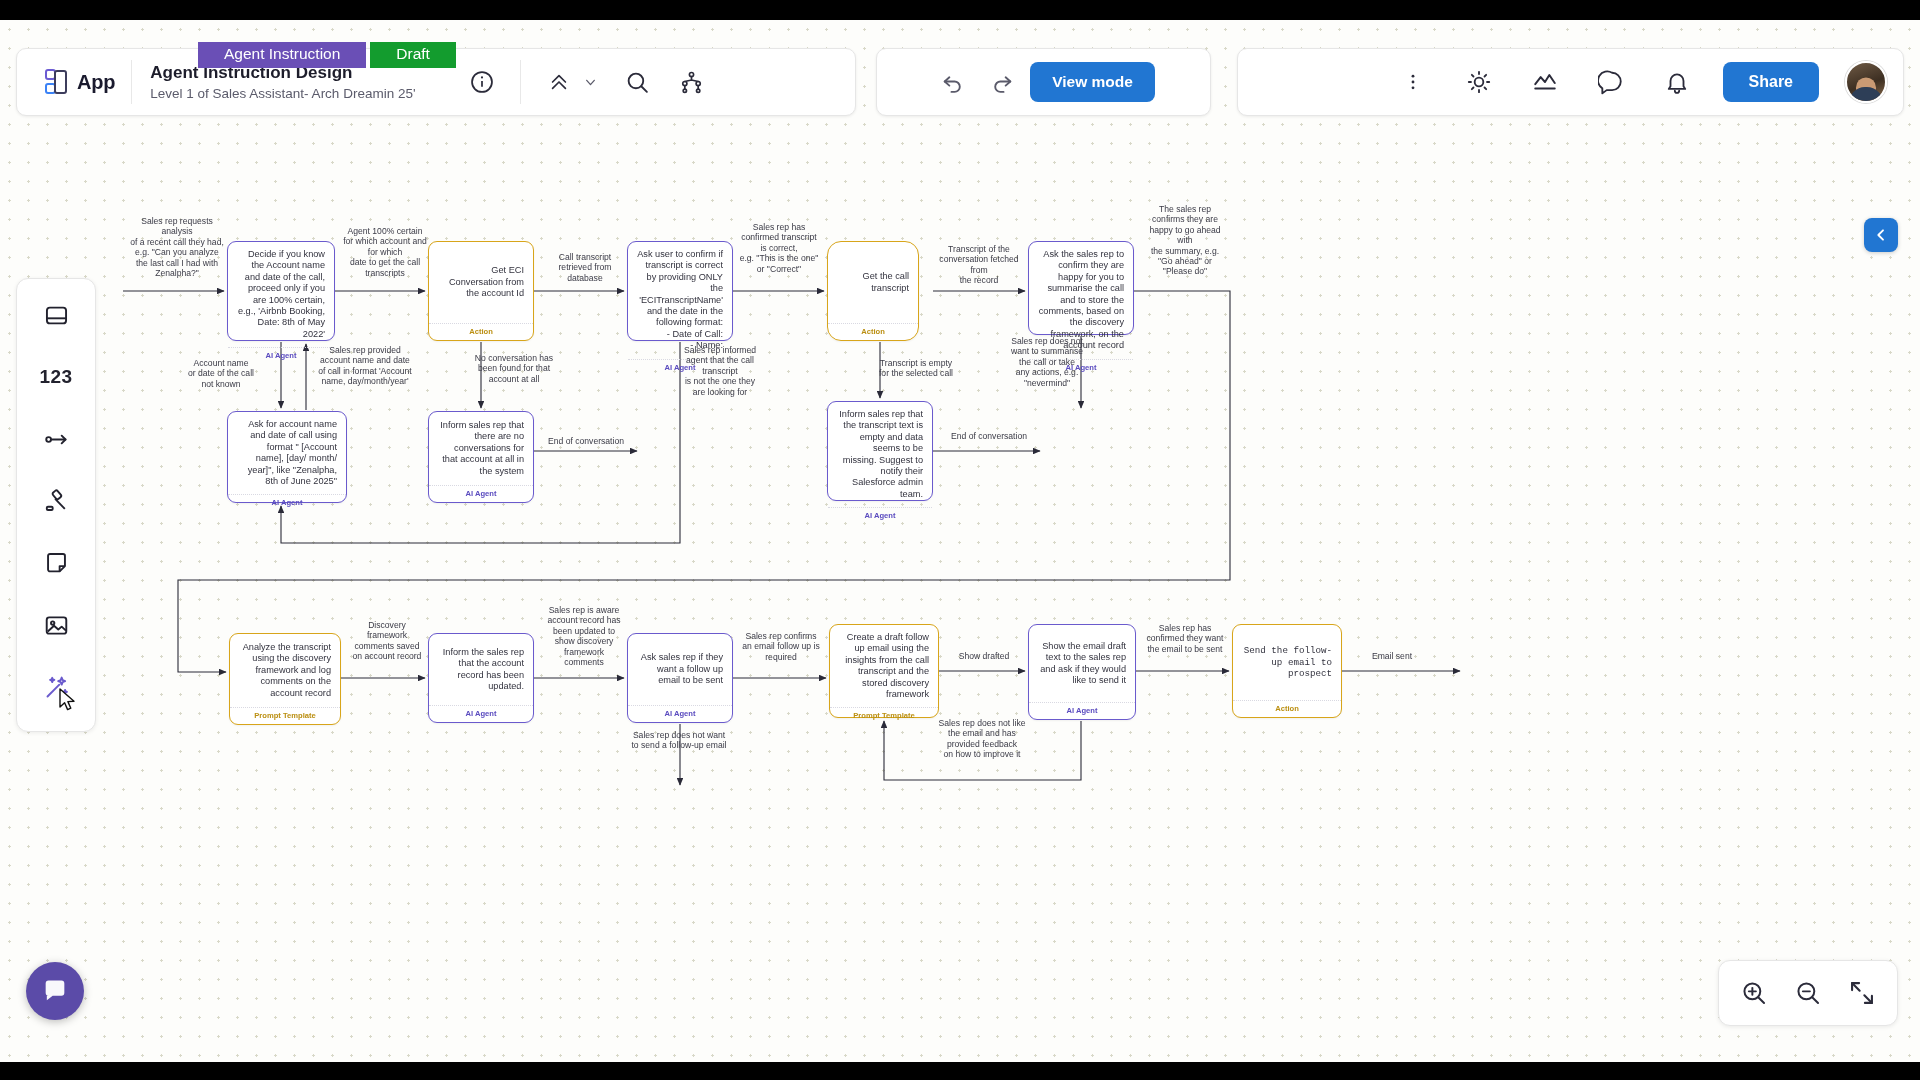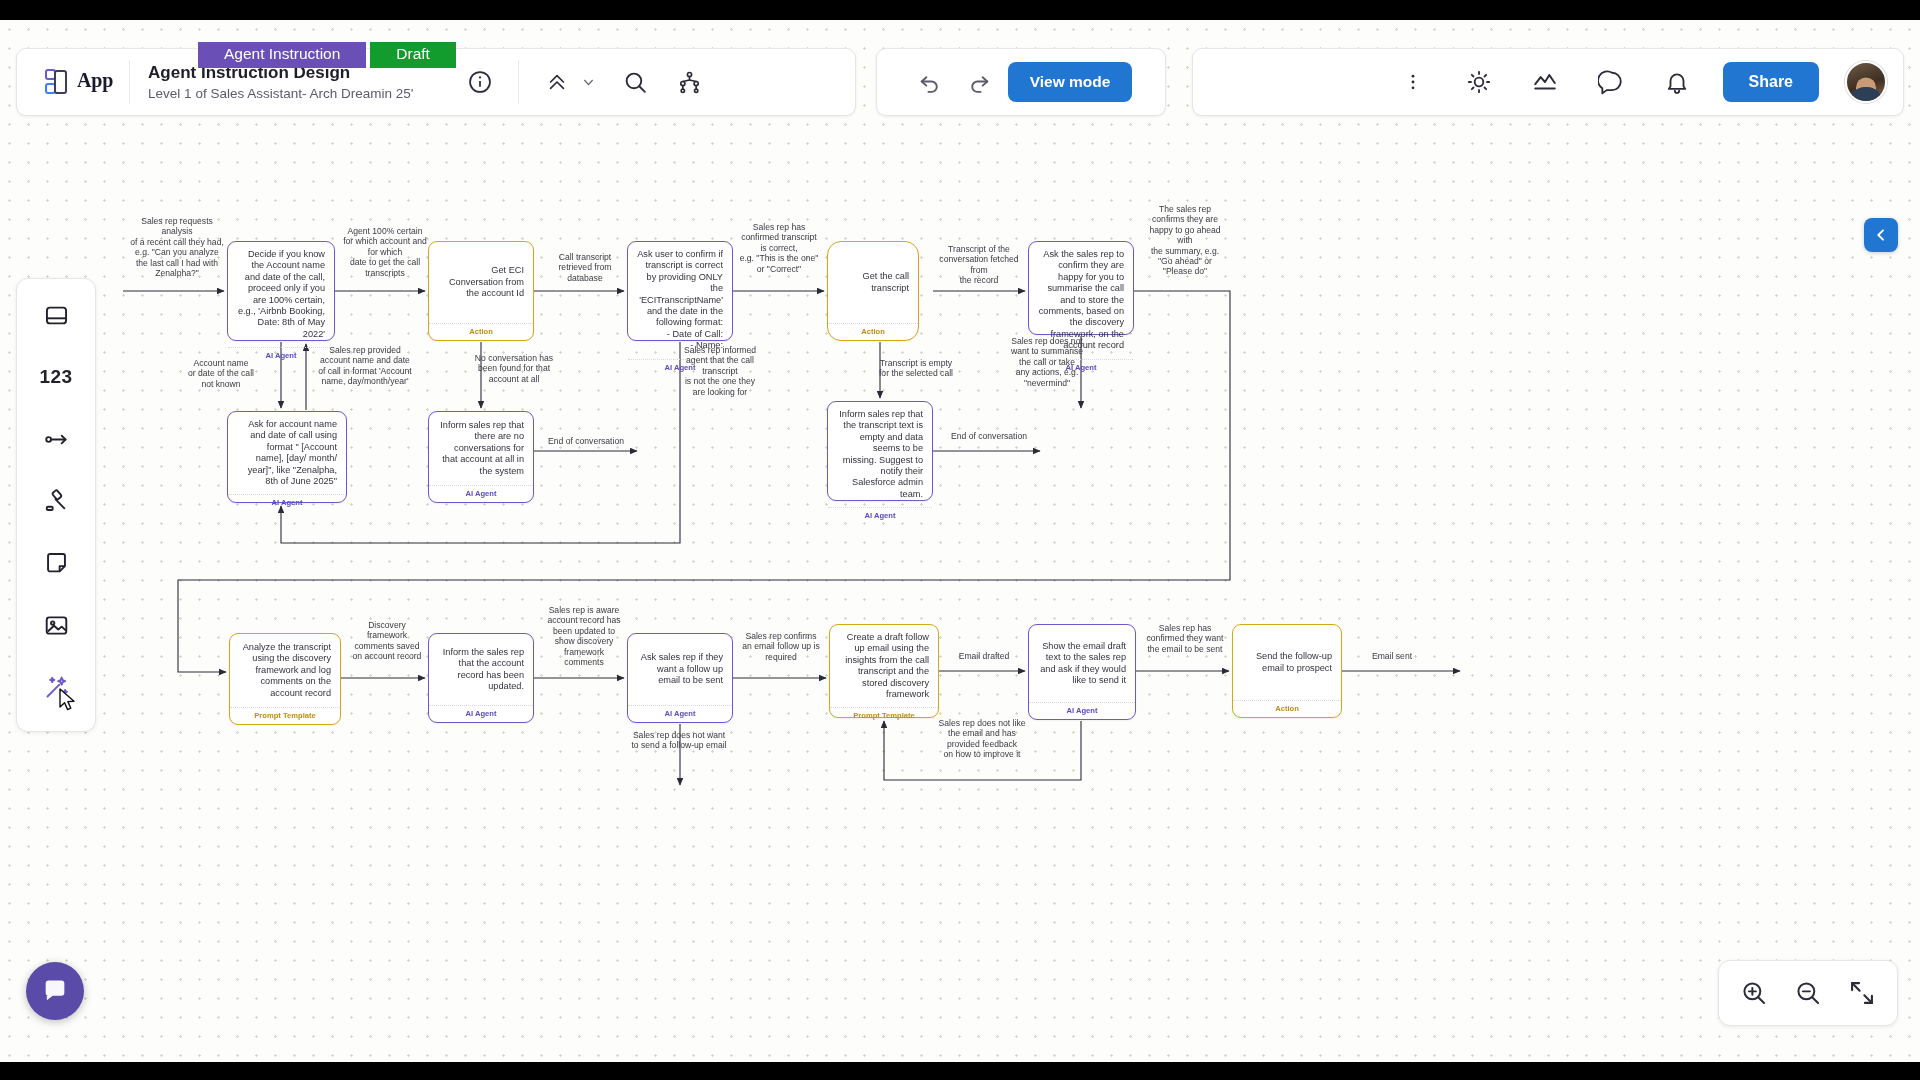--- a/index.html
+++ b/index.html
@@ -28,24 +28,24 @@
   .panel {
     background: #ffffff;
     border: 1px solid #e6e6e6;
     border-radius: 10px;
     box-shadow: 0 1px 3px rgba(0,0,0,.07);
     display: flex; align-items: center;
     height: 68px;
     pointer-events: auto;
   }
   .panel-main { width: 840px; padding: 0 14px; }
-  .panel-hist { margin-left: 20px; width: 290px; padding: 0 16px; justify-content: center; }
+  .panel-hist { margin-left: 20px; width: 335px; padding: 0 16px; justify-content: center; }
   .panel-right { margin-left: 26px; flex: 1; padding: 0 16px; justify-content: flex-end; gap: 26px;}
 
-  .app-logo { display: flex; gap: 8px; padding: 0 16px 0 14px; font-family: Liberation Serif, serif; }
+  .app-logo { display: flex; align-items: center; gap: 8px; padding: 0 16px 0 14px; }
   .app-logo .glyph { position: relative; width: 24px; height: 26px; }
   .app-logo .glyph i {
     position: absolute; display: block; border-radius: 3px;
   }
   .app-logo .glyph i.a { width: 11px; height: 11px; border: 2px solid #6b5bd2; left: 0; top: 0;}
   .app-logo .glyph i.b { width: 11px; height: 11px; border: 2px solid #3b82f6; left: 0; top: 14px;}
   .app-logo .glyph i.c { width: 13px; height: 24px; border: 2px solid #3d3d5c; left: 9px; top: 1px; border-radius:3px;}
   .app-logo .name { font-size: 20px; font-weight: 700; color: #1a1a2e; letter-spacing: -.2px;}
   .vsep { width: 1px; height: 44px; background: #e8e8e8; }
 
@@ -273,21 +273,21 @@
       </div>
       <div class="node prompt" style="left: 829px; top: 604px; width: 110px; height: 94px;">
         <div class="body" style="white-space: pre-line;">Create a draft follow up email using the insights from the call transcript and the stored discovery framework</div>
         <div class="foot">Prompt Template</div>
       </div>
       <div class="node agent" style="left: 1028px; top: 604px; width: 108px; height: 96px;">
         <div class="body" style="white-space: pre-line;">Show the email draft text to the sales rep and ask if they would like to send it</div>
         <div class="foot">AI Agent</div>
       </div>
       <div class="node action" style="left: 1232px; top: 604px; width: 110px; height: 94px;">
-        <div class="body" style="white-space: pre-line;">Send the follow-up email to prospect</div>
+        <div class="body" style="white-space: pre-line; font-family: Liberation Mono, monospace;">Send the follow-up email to prospect</div>
         <div class="foot">Action</div>
       </div>
     </div>
   <div id="labels-layer">
       <div class="elabel" style="left: 129px; top: 196px; width: 96px;">Sales rep requests analysis
 of a recent call they had,
 e.g. "Can you analyze
 the last call I had with Zenalpha?"</div>
       <div class="elabel" style="left: 340px; top: 206px; width: 90px;">Agent 100% certain
 for which account and for which
@@ -308,21 +308,21 @@
 the record</div>
       <div class="elabel" style="left: 876px; top: 338px; width: 80px;">Transcript is empty for the selected call</div>
       <div class="elabel" style="left: 948px; top: 411px; width: 82px;">End of conversation</div>
       <div class="elabel" style="left: 1143px; top: 184px; width: 84px;">The sales rep confirms they are happy to go ahead with
 the summary, e.g. "Go ahead" or "Please do"</div>
       <div class="elabel" style="left: 1005px; top: 316px; width: 84px;">Sales rep does not want to summarise the call or take
 any actions, e.g. "nevermind"</div>
       <div class="elabel" style="left: 350px; top: 600px; width: 74px;">Discovery framework comments saved on account record</div>
       <div class="elabel" style="left: 543px; top: 585px; width: 82px;">Sales rep is aware account record has been updated to show discovery framework comments</div>
       <div class="elabel" style="left: 741px; top: 611px; width: 80px;">Sales rep confirms an email follow up is required</div>
-      <div class="elabel" style="left: 944px; top: 631px; width: 80px;">Email drafted</div>
+      <div class="elabel" style="left: 944px; top: 631px; width: 80px;">Show drafted</div>
       <div class="elabel" style="left: 1144px; top: 603px; width: 82px;">Sales rep has confirmed they want the email to be sent</div>
       <div class="elabel" style="left: 1352px; top: 631px; width: 80px;">Email sent</div>
       <div class="elabel" style="left: 630px; top: 710px; width: 98px;">Sales rep does not want to send a follow-up email</div>
       <div class="elabel" style="left: 938px; top: 698px; width: 88px;">Sales rep does not like the email and has provided feedback
 on how to improve it</div>
     </div>
 
   <div class="tag-row">
     <span class="tag purple">Agent Instruction</span>
     <span class="tag green">Draft</span>

